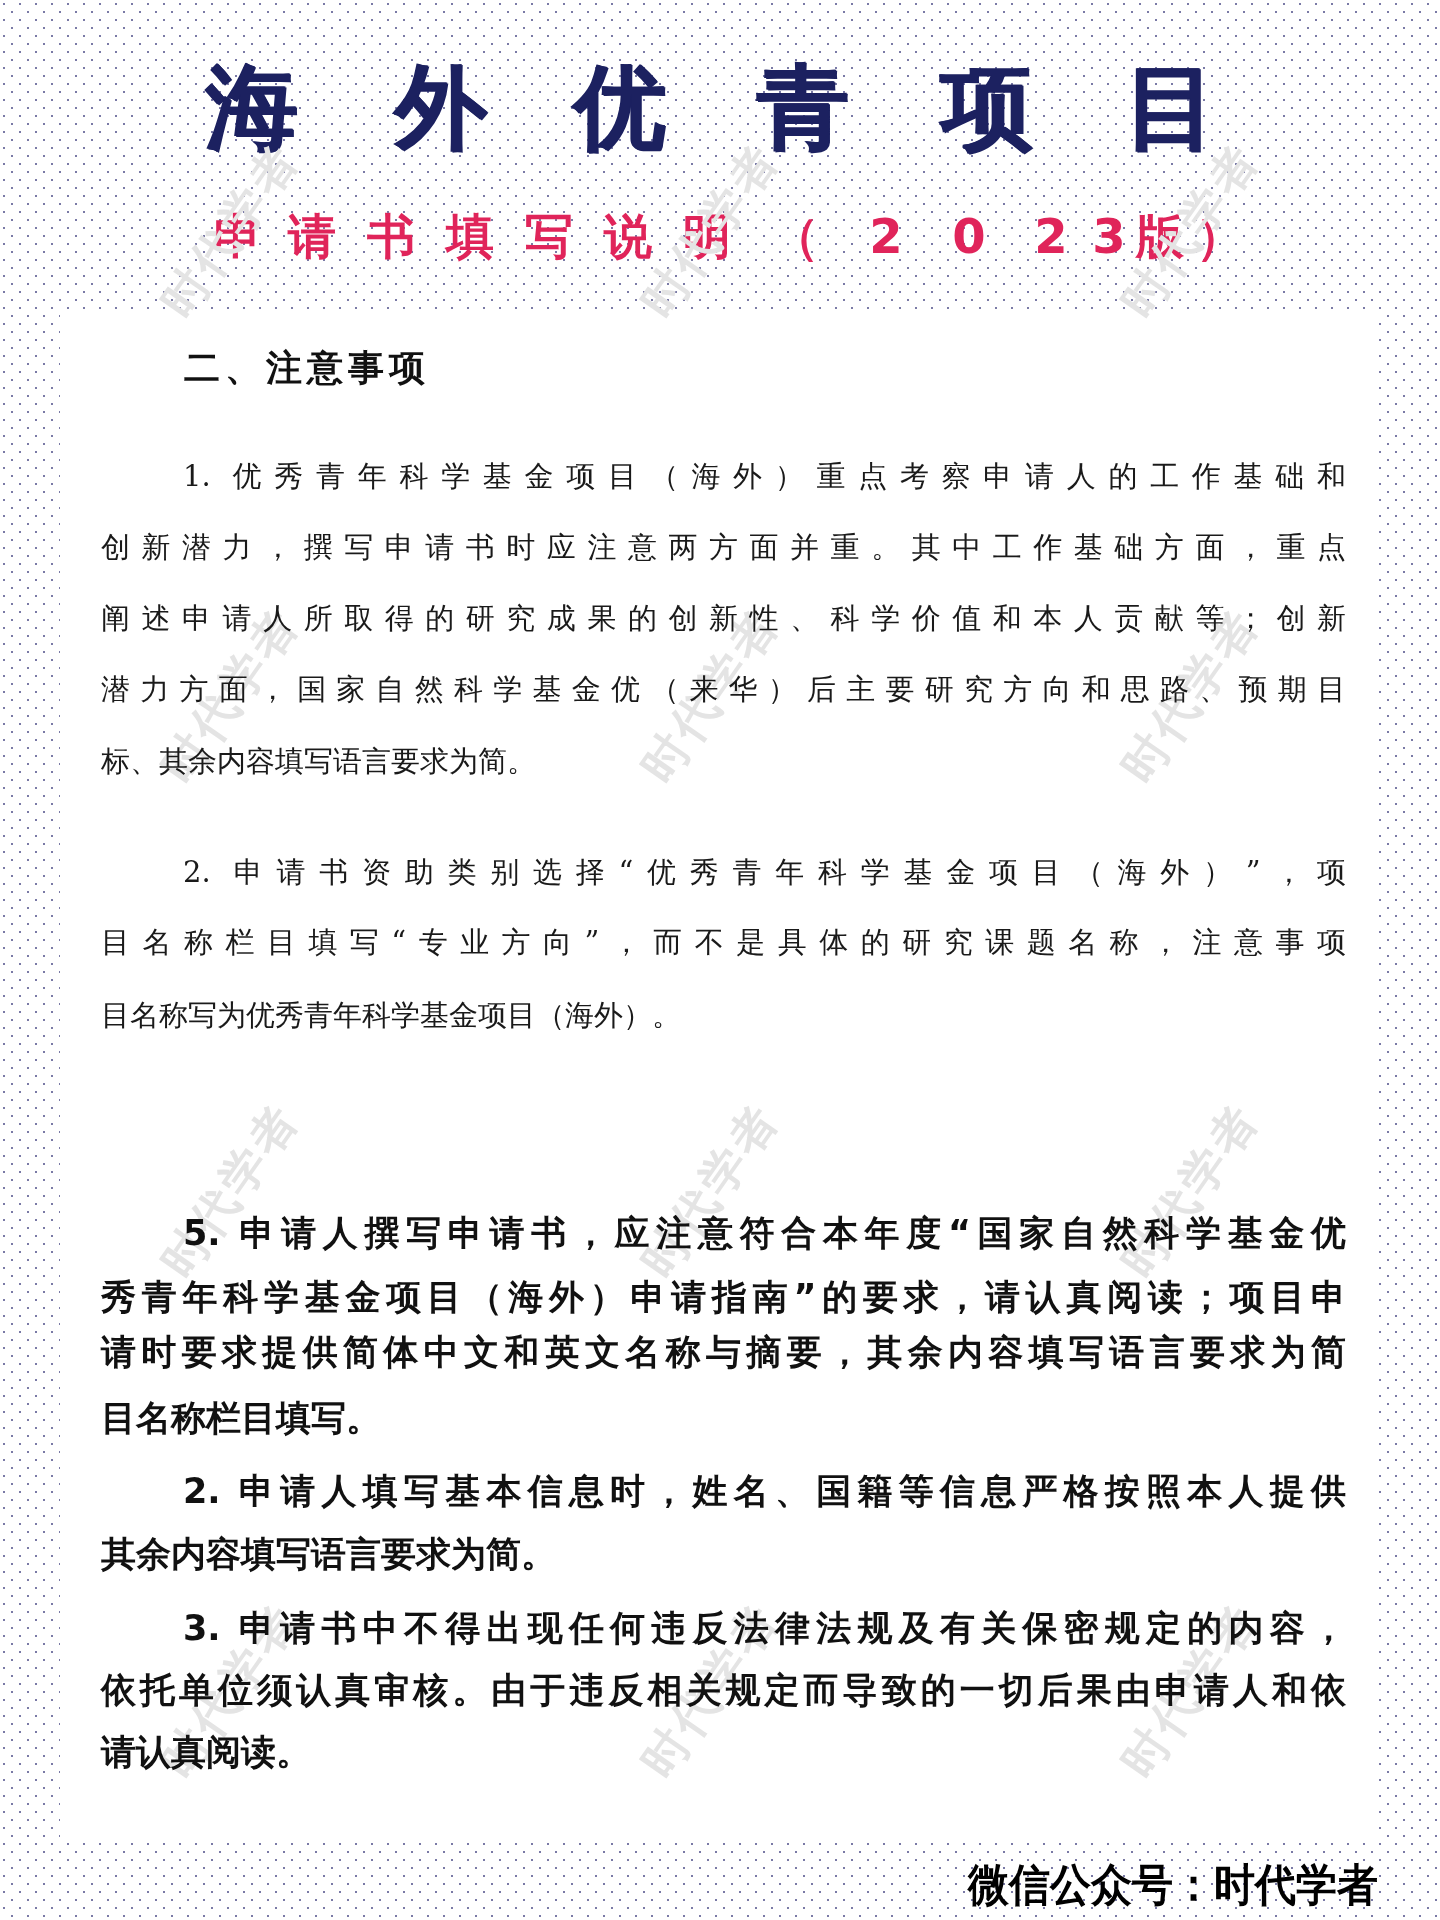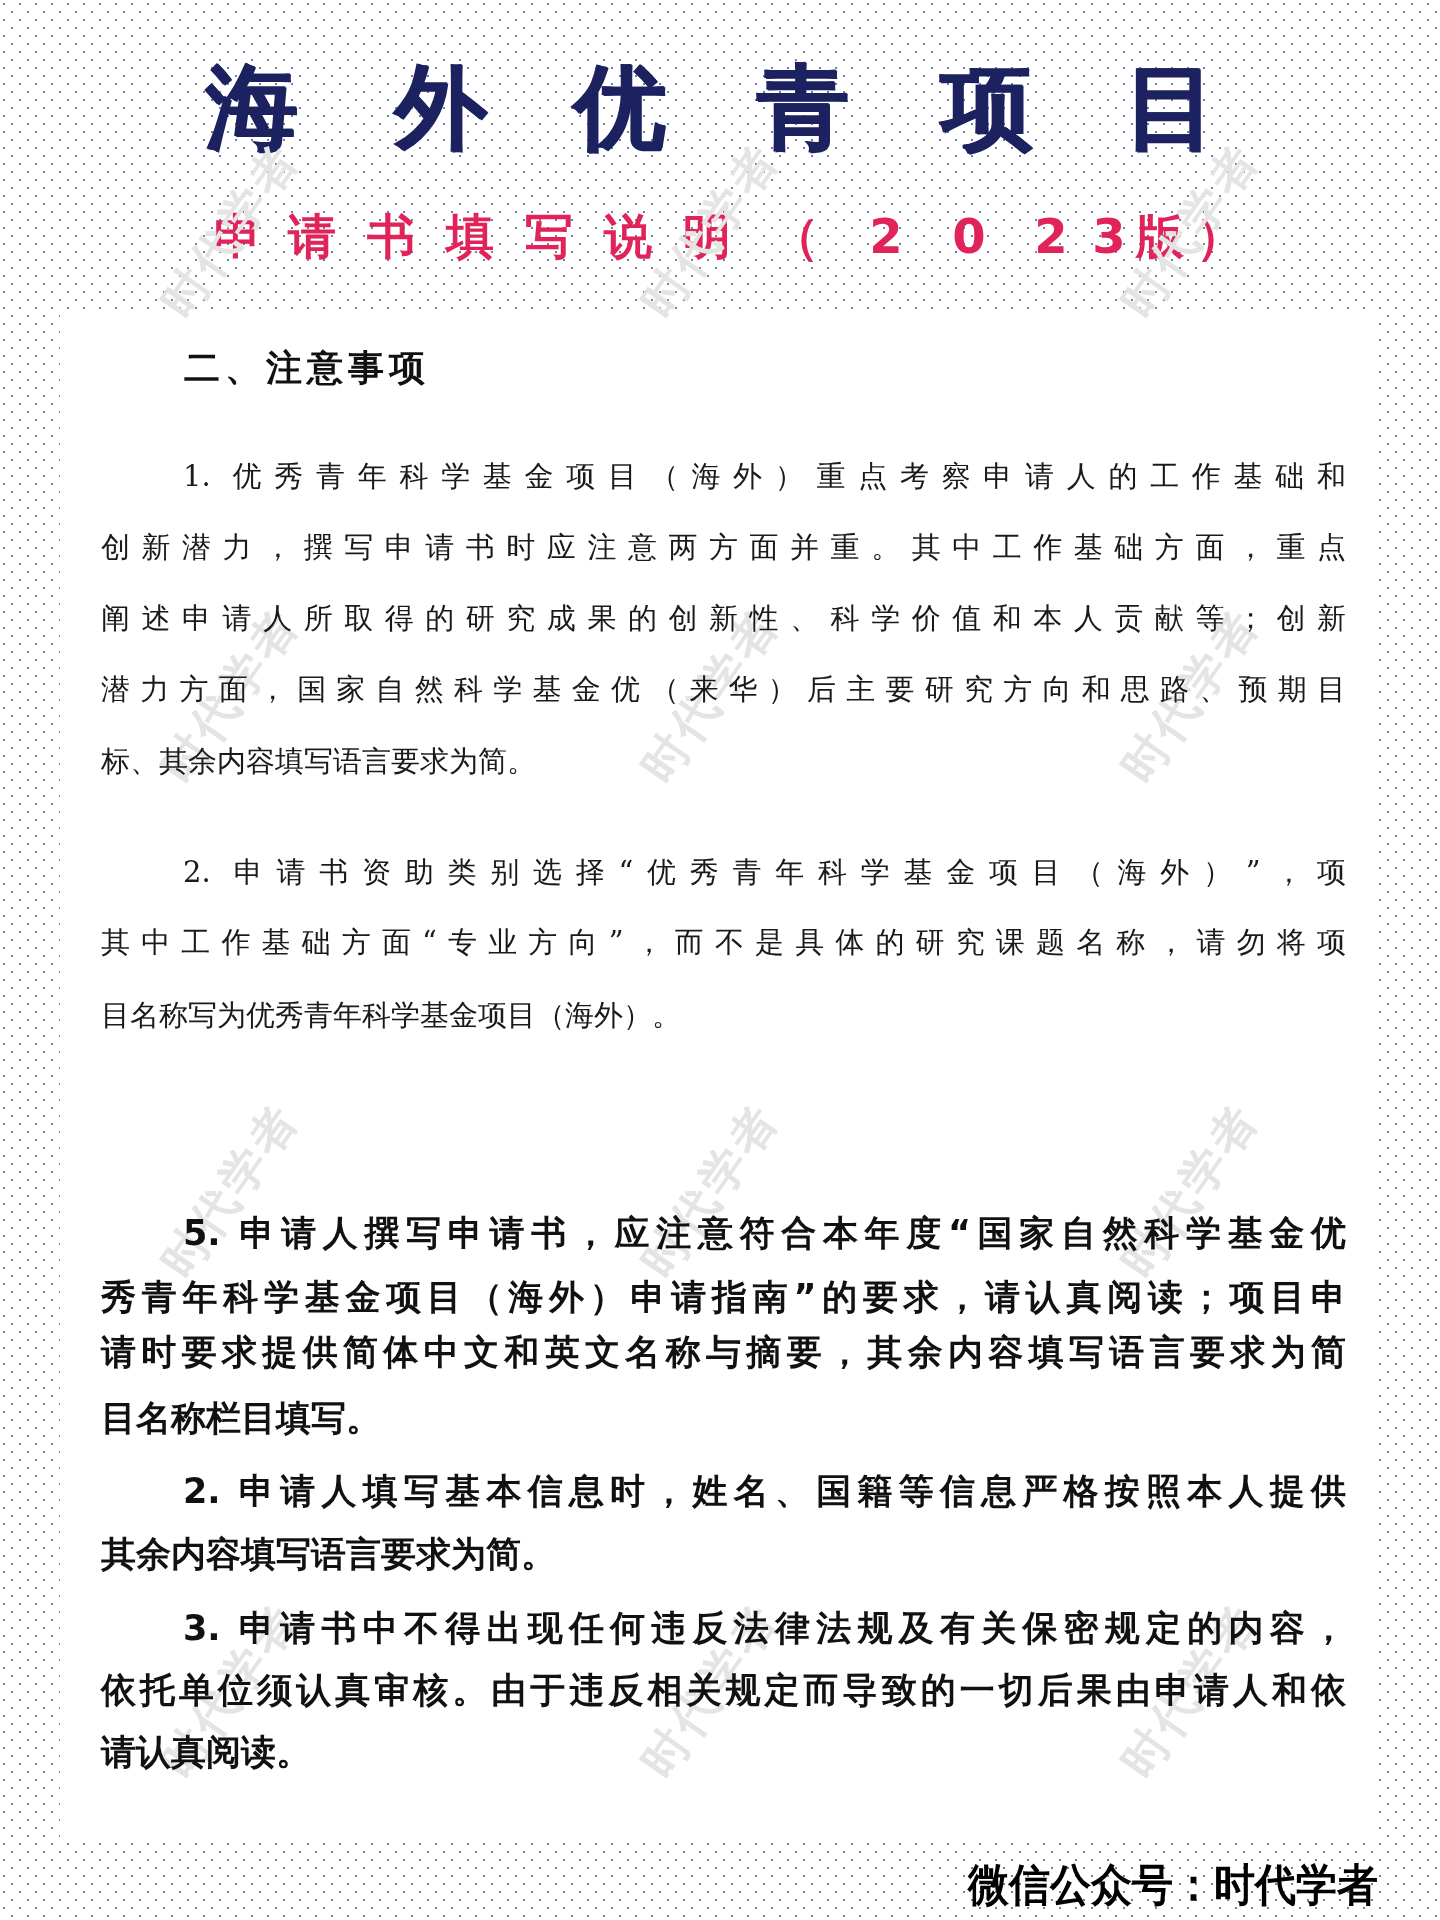--- a/index.html
+++ b/index.html
@@ -111,21 +111,21 @@
   <div>
     <div class="line indent" style="top:446px">1. 优秀青年科学基金项目（海外）重点考察申请人的工作基础和</div>
     <div class="line" style="top:517px">创新潜力，撰写申请书时应注意两方面并重。其中工作基础方面，重点</div>
     <div class="line" style="top:588px">阐述申请人所取得的研究成果的创新性、科学价值和本人贡献等；创新</div>
     <div class="line" style="top:659px">潜力方面，国家自然科学基金优（来华）后主要研究方向和思路、预期目</div>
     <div class="line last" style="top:731px">标、其余内容填写语言要求为简。</div>
   </div>
 
   <div>
     <div class="line indent" style="top:842px">2. 申请书资助类别选择“优秀青年科学基金项目（海外）”，项</div>
-    <div class="line" style="top:912px">其中工作基础方面“专业方向”，而不是具体的研究课题名称，请勿将项</div>
+    <div class="line" style="top:912px">目名称栏目填写“专业方向”，而不是具体的研究课题名称，注意事项</div>
     <div class="line last" style="top:985px">目名称写为优秀青年科学基金项目（海外）。</div>
   </div>
 
 
   <div>
     <div class="line bold indent" style="top:1203px">5. 申请人撰写申请书，应注意符合本年度“国家自然科学基金优</div>
     <div class="line bold" style="top:1267px">秀青年科学基金项目（海外）申请指南”的要求，请认真阅读；项目申</div>
     <div class="line bold" style="top:1322px">请时要求提供简体中文和英文名称与摘要，其余内容填写语言要求为简</div>
     <div class="line bold last" style="top:1388px">目名称栏目填写。</div>
   </div>

